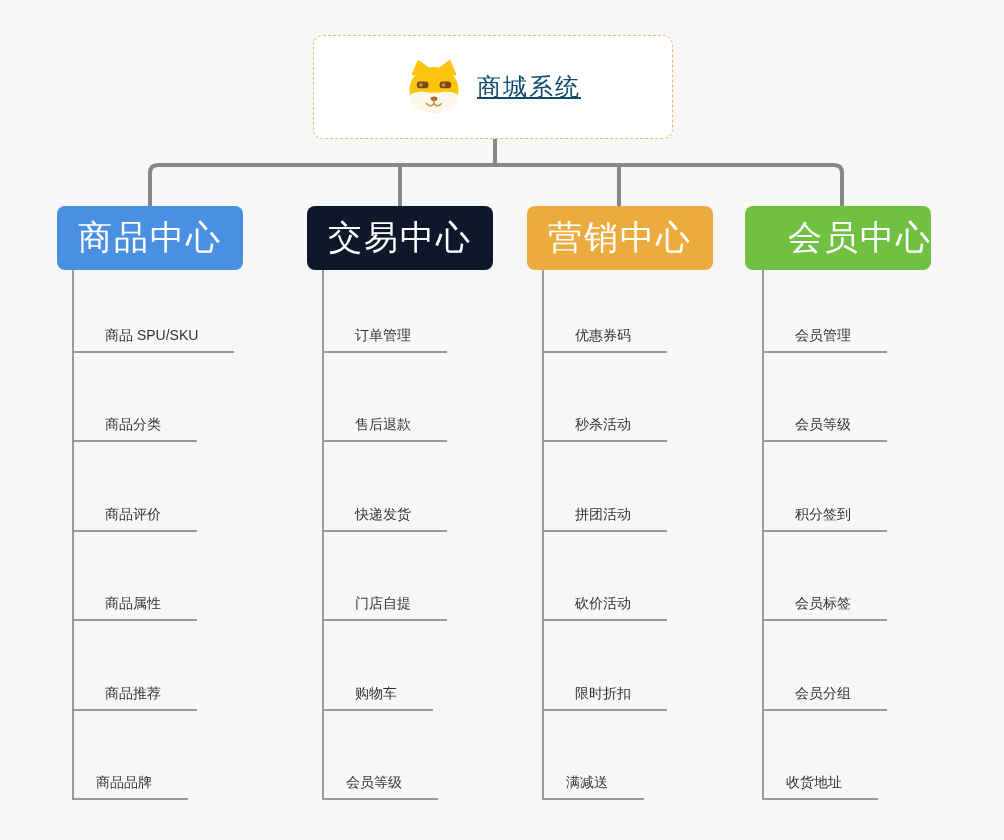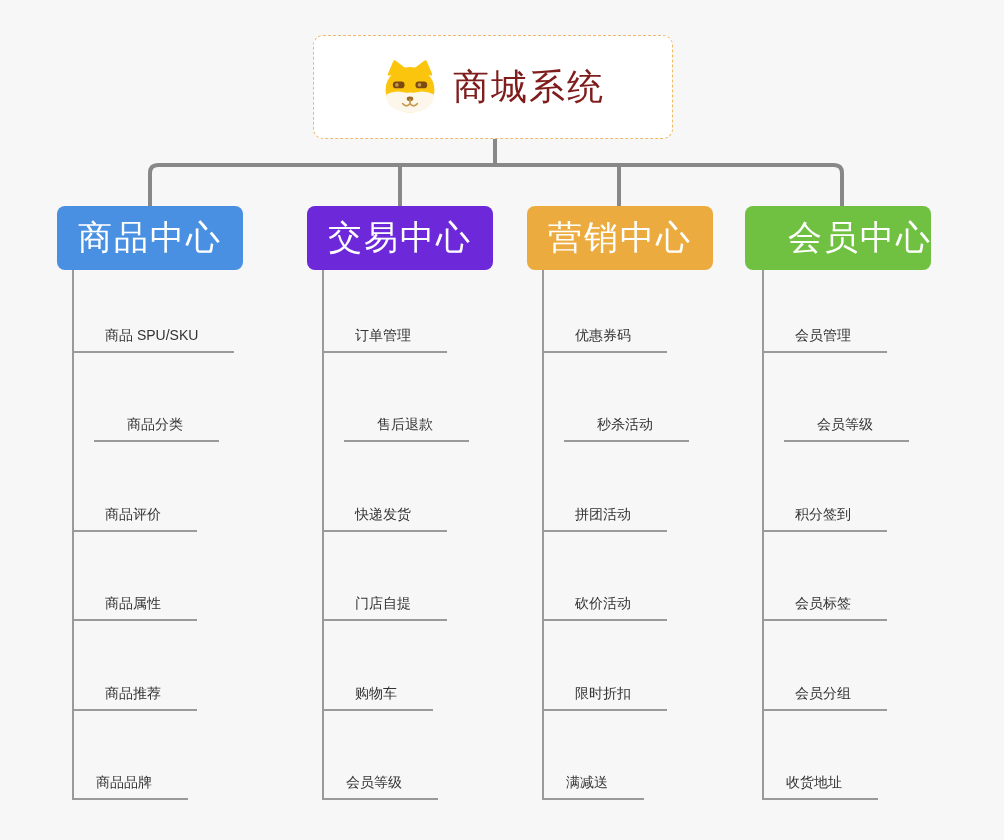--- a/index.html
+++ b/index.html
@@ -22,24 +22,25 @@
   .root-node{
     position:absolute;left:313px;top:35px;width:360px;height:104px;
     background:#ffffff;
     border:1px dashed #f0b868;
     border-radius:10px;
     display:flex;align-items:center;justify-content:center;
     gap:14px;
     box-sizing:border-box;
   }
   .root-title{
-    font-size:36px;
-    color:#7f1d1d;
+    font-size:24px;
+    color:#0c4a6e;
     letter-spacing:2px;
     white-space:nowrap;
+    text-decoration:underline;
   }
   .dog-icon{width:58px;height:56px;flex:0 0 auto;}
   
   .branch-node{
     position:absolute;top:206px;width:186px;height:64px;
     border-radius:8px;
     display:flex;align-items:center;justify-content:center;
     box-sizing:border-box;
   }
   .branch-label{
@@ -68,21 +69,21 @@
     display:flex;align-items:flex-end;
     padding:0 36px 6px 33px;
     border-bottom:2px solid #9a9a9a;
     box-sizing:border-box;
     width:max-content;
     font-size:14px;
     color:#333333;
     white-space:nowrap;
   }
   .r0{top:37px;}
-  .r1{top:126px;margin-left:22px;}
+  .r1{top:126px;}
   .r2{top:216px;}
   .r3{top:305px;}
   .r4{top:395px;}
   .r5{top:484px;padding-left:24px;}
 </style>
 </head>
 <body>
 
 <div class="canvas">
 
@@ -106,21 +107,21 @@
       <circle cx="42.5" cy="27.7" r="2" fill="#c89a4e"></circle>
       <ellipse cx="32" cy="43" rx="3.6" ry="2.6" fill="#9a6a28"></ellipse>
       <path d="M32 44 L32 48 M24 48.5 Q28 53 32 48.5 Q36 53 40 48.5" fill="none" stroke="#c89a4e" stroke-width="2" stroke-linecap="round"></path>
     </svg>
     <span class="root-title">商城系统</span>
   </div>
 
   <div class="branch-node bn-0" style="background-color: rgb(74, 144, 226);">
     <span class="branch-label">商品中心</span>
   </div>
-  <div class="branch-node bn-1" style="background-color: #6d28d9; text-align: center;">
+  <div class="branch-node bn-1" style="background-color: #0f172a; text-align: center;">
     <span class="branch-label">交易中心</span>
   </div>
   <div class="branch-node bn-2" style="background-color: rgb(236, 171, 63);">
     <span class="branch-label">营销中心</span>
   </div>
   <div class="branch-node bn-3" style="background-color: rgb(112, 193, 66); padding-left: 44px;">
     <span class="branch-label">会员中心</span>
   </div>
 
   <div class="leaf-column col-0">

